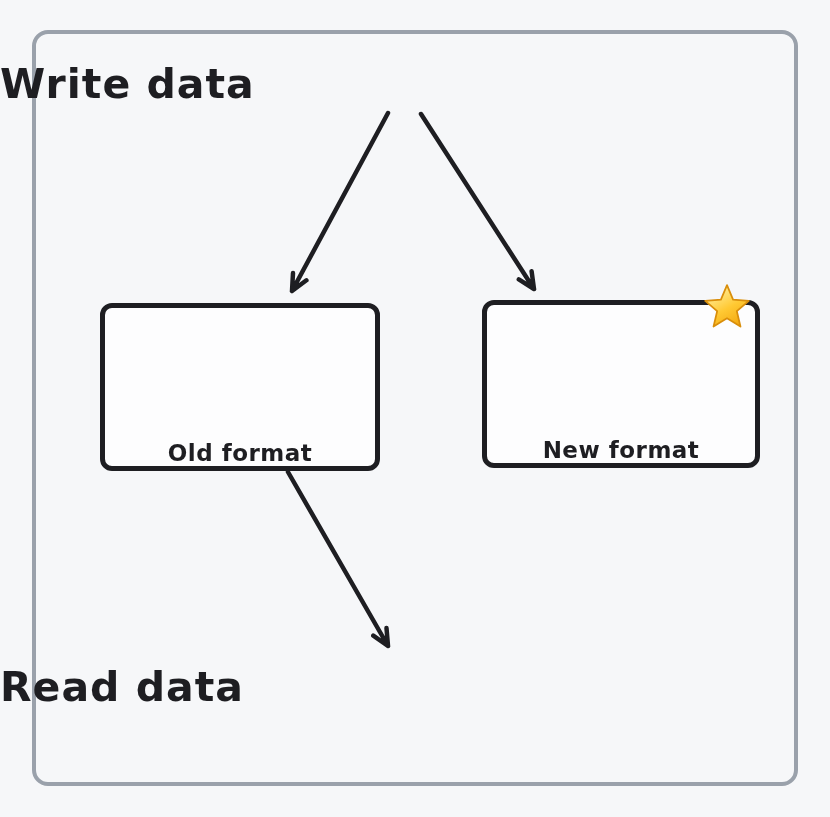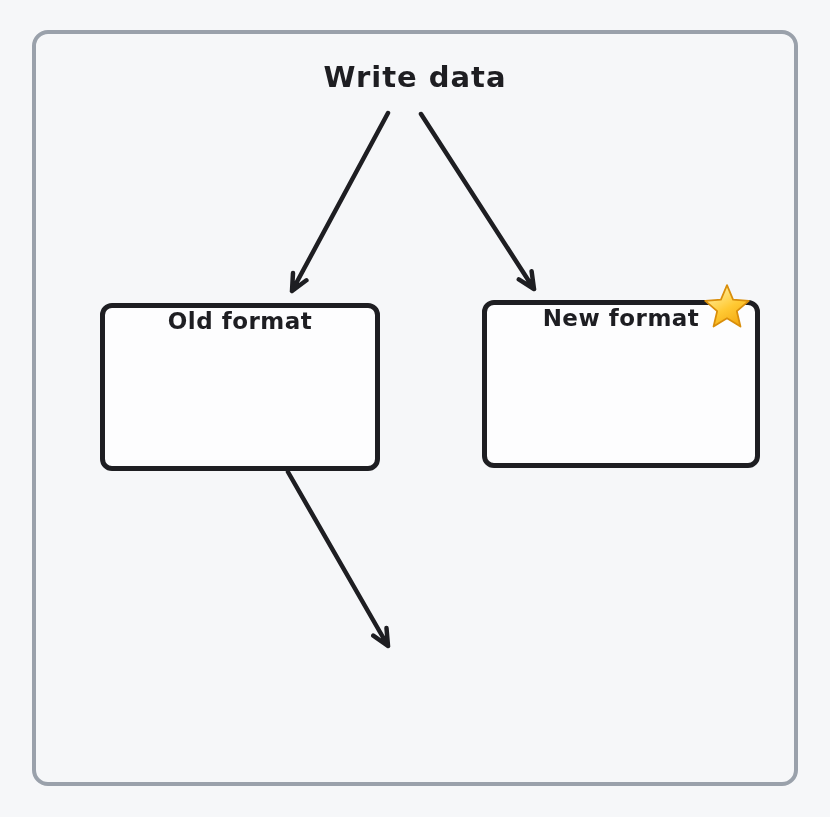--- a/index.html
+++ b/index.html
@@ -23,23 +23,22 @@
   .frame {
     position: absolute;
     left: 32px; top: 30px;
     width: 766px; height: 756px;
     border: 4px solid var(--frame-border);
     border-radius: 16px;
   }
   .big-label {
     position: absolute;
     left: 0; width: 830px;
-    text-align: center;
     font-weight: 700;
-    font-size: 29px;
+    font-size: 41px;
     letter-spacing: 1px;
     color: var(--ink);
   }
   .title-label  { top: 60px; }
   .footer-label { top: 663px; }
   .overlay {
     position: absolute;
     left: 0; top: 0;
     width: 830px; height: 817px;
     pointer-events: none;
@@ -51,21 +50,21 @@
     stroke-linecap: round;
     stroke-linejoin: round;
     pointer-events: stroke;
   }
   .node {
     position: absolute;
     border: 5px solid var(--ink);
     border-radius: 12px;
     background: var(--node-fill);
     display: flex;
-    align-items: flex-start;
+    align-items: flex-end;
     justify-content: center;
   }
   .node-old { left: 100px; top: 303px; width: 280px; height: 168px; }
   .node-new { left: 457px; top: 300px; width: 278px; height: 168px; margin-left: 25px; }
   .node-label {
     font-weight: 700;
     font-size: 23px;
     letter-spacing: 0.5px;
     color: var(--ink);
   }
@@ -102,14 +101,15 @@
     <defs>
       <linearGradient id="starGrad" x1="0.2" y1="0" x2="0.8" y2="1">
         <stop offset="0" stop-color="#fff4ad"></stop>
         <stop offset="0.55" stop-color="#ffc933"></stop>
         <stop offset="1" stop-color="#f2a50c"></stop>
       </linearGradient>
     </defs>
     <path d="M22,1 L27.58,14.31 L41.97,15.51 L31.03,24.94 L34.34,38.99 L22,31.5 L9.66,38.99 L12.97,24.94 L2.03,15.51 L16.42,14.31 Z" fill="url(#starGrad)" stroke-width="1.6" stroke-linejoin="round" stroke="#d98e0b"></path>
   </svg>
 
+  <div class="big-label footer-label">Read data</div>
 
 </div>
 
 </body></html>

